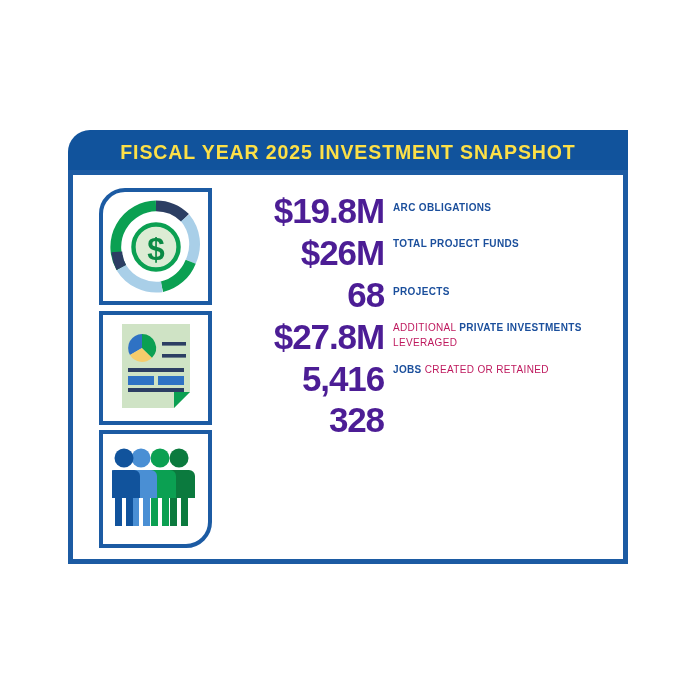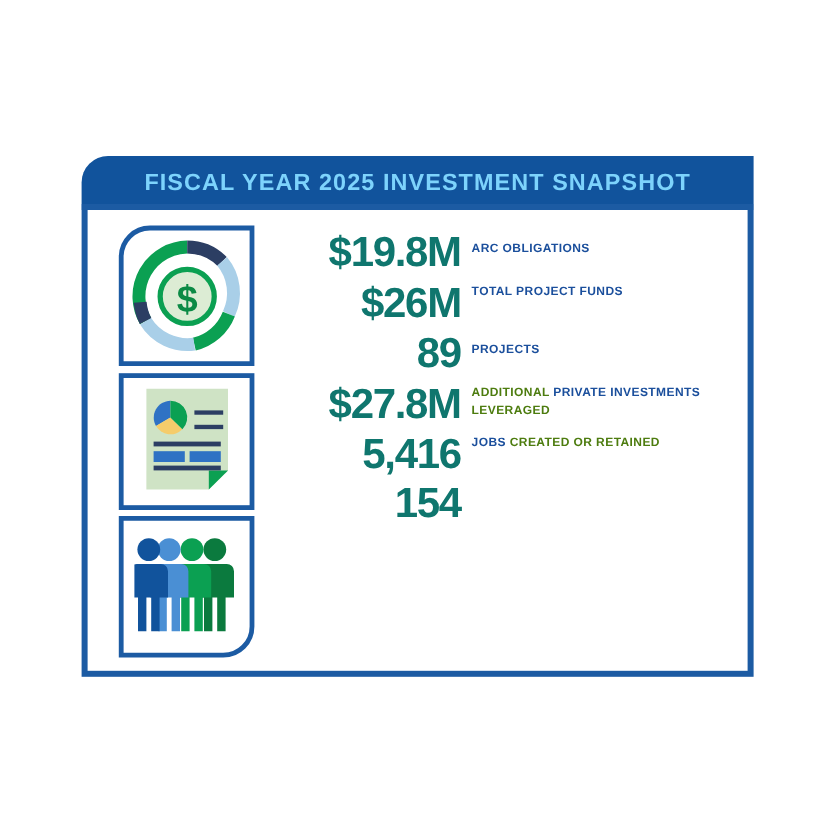--- a/index.html
+++ b/index.html
@@ -29,21 +29,21 @@
     width: 560px;
     height: 45px;
     background: #11539c;
     border-top-left-radius: 22px;
     box-sizing: border-box;
     display: flex;
     align-items: center;
     justify-content: center;
   }
   .header-title {
-    color: #7dd3fc;
+    color: #fde047;
     font-size: 19.5px;
     font-weight: bold;
     letter-spacing: 0.9px;
     white-space: nowrap;
   }
 
   
   .frame {
     position: absolute;
     left: 68px;
@@ -95,39 +95,39 @@
   }
   .stat-row {
     display: flex;
     align-items: flex-start;
     margin-bottom: 1px;
   }
   .stat-value {
     width: 152px;
     flex: 0 0 152px;
     text-align: right;
-    color: #0f766e;
+    color: #4c1d95;
     font-weight: bold;
     font-size: 35px;
     line-height: 41px;
     letter-spacing: -1.1px;
     white-space: nowrap;
   }
   .stat-label {
     flex: 1 1 auto;
     color: #1b4f9c;
     font-size: 10px;
     line-height: 14.6px;
     letter-spacing: 0.35px;
     padding-left: 9px;
     padding-top: 11px;
     text-transform: uppercase;
   }
   .stat-label .b { font-weight: bold; }
-  .stat-label .r { font-weight: bold; color: #4d7c0f; }
+  .stat-label .r { font-weight: normal; color: #be185d; }
 
   
   .stat-label.two-line { padding-top: 5px; }
 
   
   .stat-row.tight { margin-bottom: 0px; }
 </style>
 </head>
 <body>
 
@@ -221,29 +221,29 @@
   <div class="stats">
       <div class="stat-row">
         <div class="stat-value">$19.8M</div>
         <div class="stat-label"><span class="b">ARC OBLIGATIONS</span></div>
       </div>
       <div class="stat-row">
         <div class="stat-value">$26M</div>
         <div class="stat-label two-line"><span class="b">TOTAL PROJECT FUNDS</span></div>
       </div>
       <div class="stat-row">
-        <div class="stat-value">89</div>
+        <div class="stat-value">68</div>
         <div class="stat-label"><span class="b">PROJECTS</span></div>
       </div>
       <div class="stat-row">
         <div class="stat-value">$27.8M</div>
         <div class="stat-label two-line"><span class="r">ADDITIONAL </span><span class="b">PRIVATE INVESTMENTS </span><span class="r">LEVERAGED</span></div>
       </div>
       <div class="stat-row tight">
         <div class="stat-value">5,416</div>
         <div class="stat-label two-line"><span class="b">JOBS </span><span class="r">CREATED OR RETAINED</span></div>
       </div>
       <div class="stat-row tight">
-        <div class="stat-value">154</div>
+        <div class="stat-value">328</div>
       </div>
     </div>
 
 </div>
 
 </body></html>

